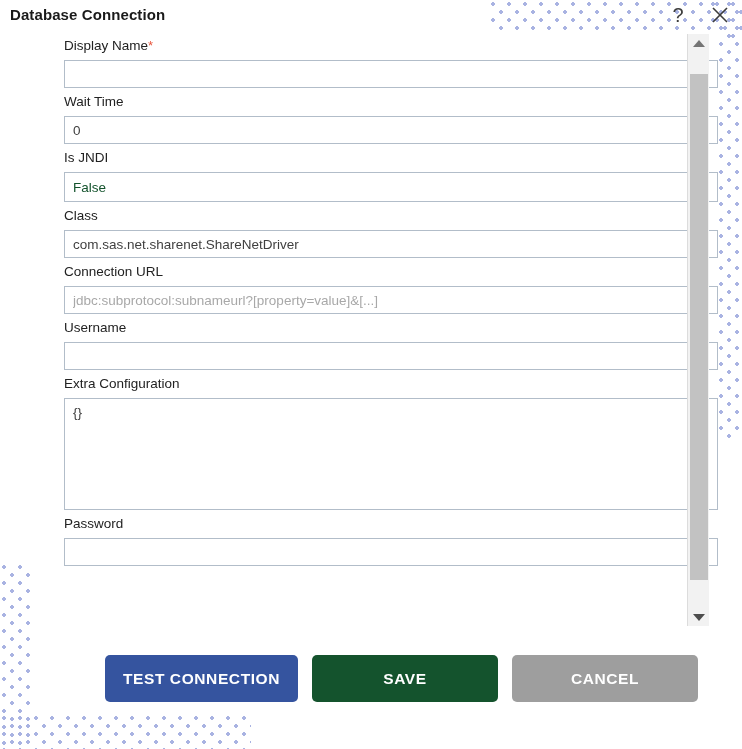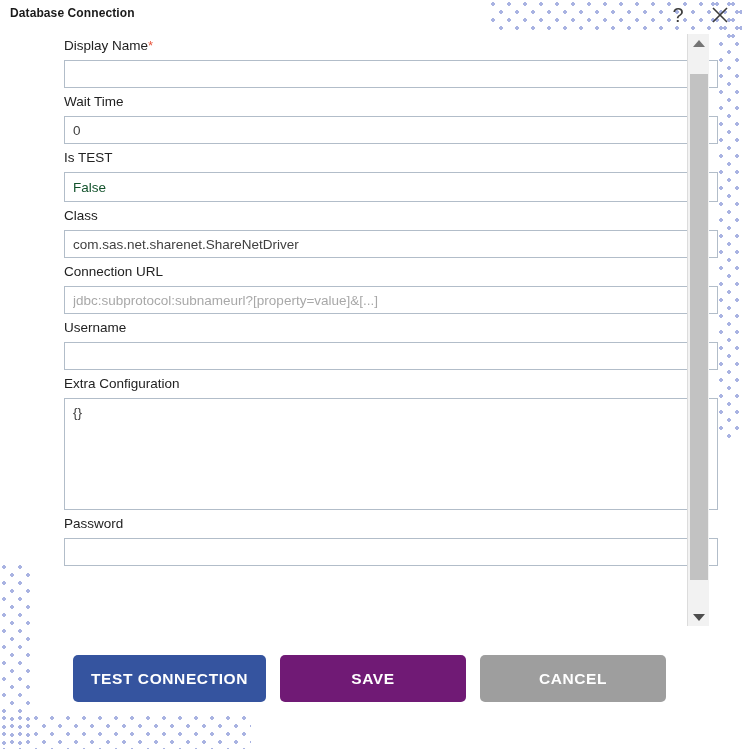--- a/index.html
+++ b/index.html
@@ -37,21 +37,21 @@
   
   .titlebar {
     position: absolute;
     left: 0; top: 0;
     width: 742px; height: 34px;
     z-index: 3;
   }
   .dialog-title {
     position: absolute;
     left: 10px; top: 6px;
-    font-size: 12px;
+    font-size: 15px;
     font-weight: bold;
     color: #1a1a1a;
     letter-spacing: 0.1px;
     white-space: nowrap;
   }
   .title-actions {
     position: absolute;
     right: 10px; top: 2px;
     display: flex;
     align-items: center;
@@ -196,23 +196,24 @@
     color: #ffffff;
     font-family: "Liberation Sans", sans-serif;
     font-size: 15.5px;
     font-weight: bold;
     letter-spacing: 0.6px;
     cursor: pointer;
     display: flex;
     align-items: center;
     justify-content: center;
     padding: 0;
+    margin-left: 32px;
   }
   .btn-test   { left: 73px;  width: 193px; background: #35549f; }
-  .btn-save   { left: 280px; width: 186px; background: #701a75; }
+  .btn-save   { left: 280px; width: 186px; background: #14532d; }
   .btn-cancel { left: 480px; width: 186px; background: #9e9e9e; }
 </style>
 </head>
 <body>
 
 <div id="app">
 
   <div class="dots dots-topright"></div>
   <div class="dots dots-rightcol"></div>
   <div class="dots dots-leftcol"></div>
@@ -242,21 +243,21 @@
         <label class="field-label"><span>Display Name</span><span class="req-star">*</span></label>
         <input class="field-ctl" type="text" value="" style="">
       </div>
 
       <div class="field">
         <label class="field-label">Wait Time</label>
         <input class="field-ctl" type="text" value="0" style="">
       </div>
 
       <div class="field">
-        <label class="field-label">Is TEST</label>
+        <label class="field-label">Is JNDI</label>
         <div class="select-wrap">
           <select class="field-ctl">
             <option>False</option>
           </select>
           <span class="select-arrow"></span>
         </div>
       </div>
 
       <div class="field">
         <label class="field-label">Class</label>

